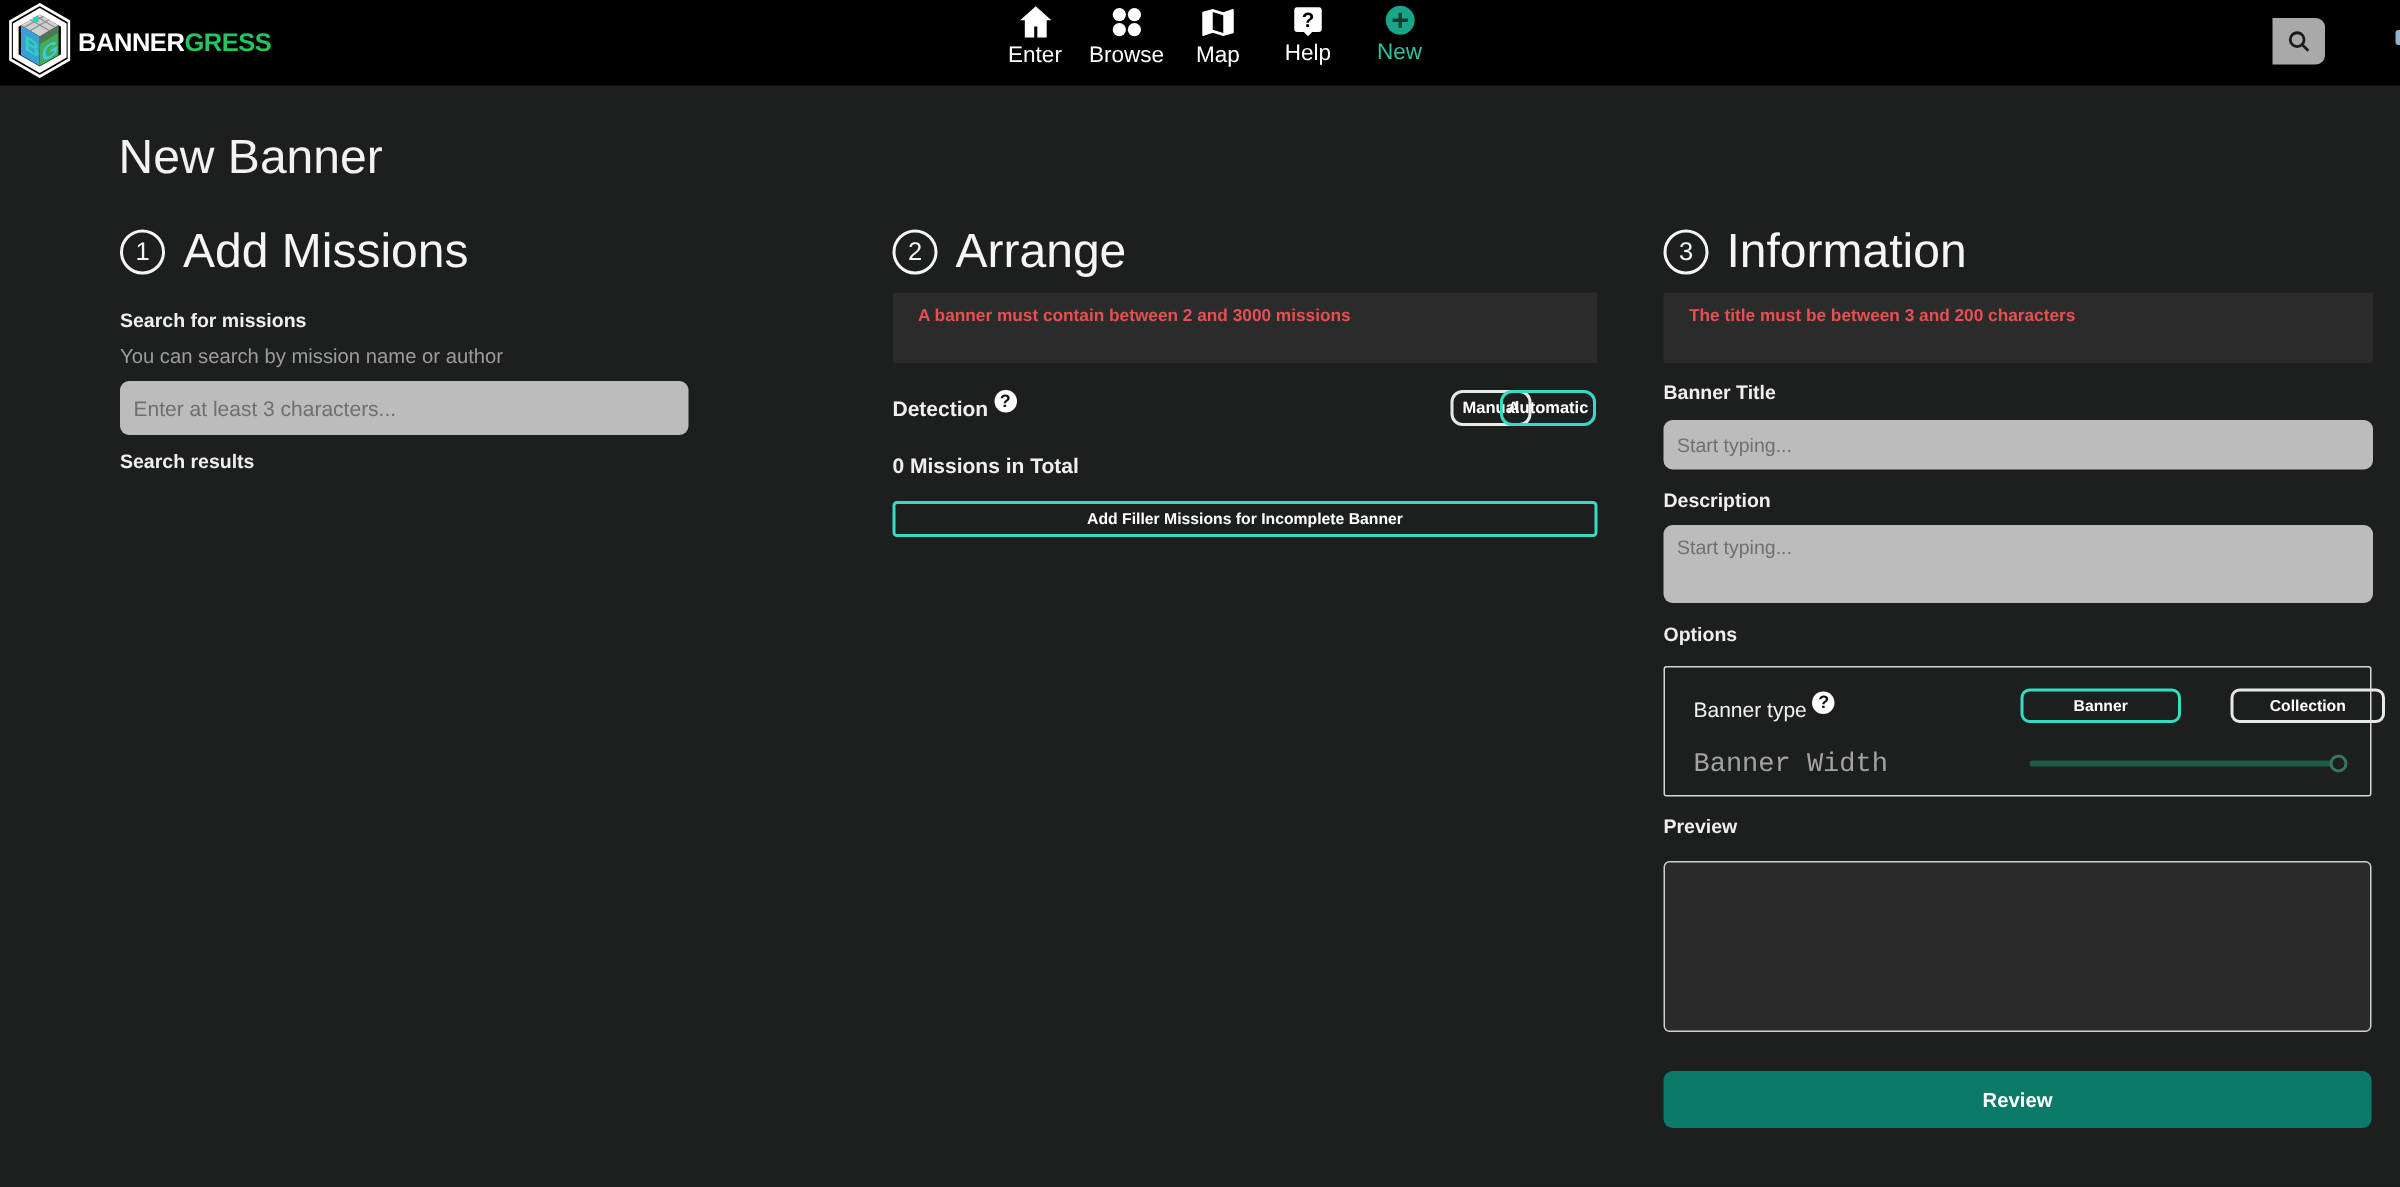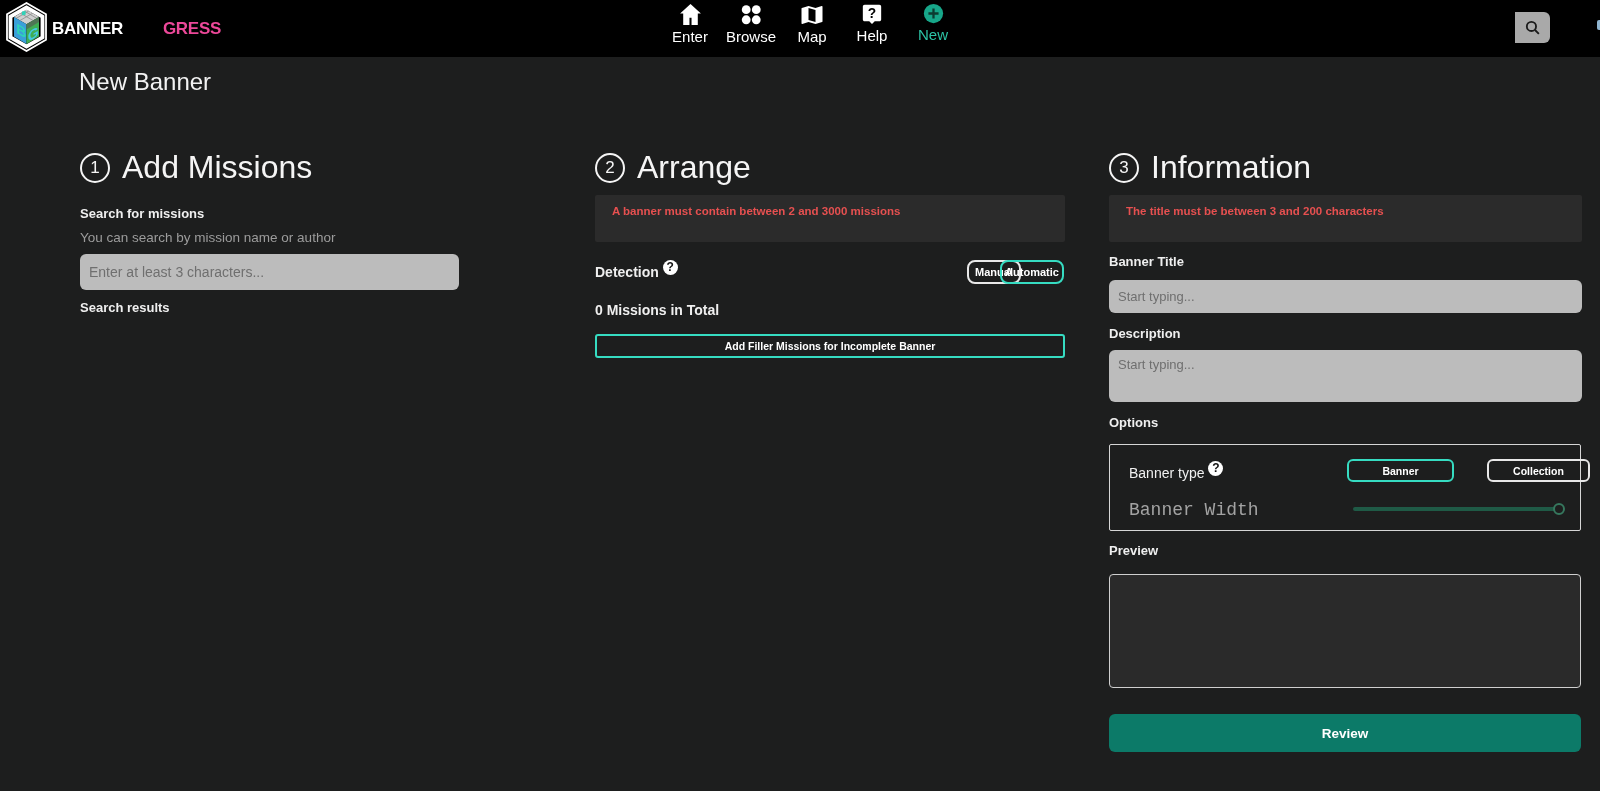--- a/index.html
+++ b/index.html
@@ -3,21 +3,21 @@
 <meta charset="utf-8">
 <style>
 * { margin:0; padding:0; box-sizing:border-box; }
 html,body { width:1600px; height:791px; background:#1d1e1e; font-family:"Liberation Sans", sans-serif; overflow:hidden; }
 body { position:relative; }
 .abs { position:absolute; }
 header { position:absolute; left:0; top:0; width:1600px; height:57px; background:#000; }
 .navitem { position:absolute; top:3px; text-align:center; color:#fff; }
 .navitem .lbl { font-size:15px; margin-top:2px; color:#fff; }
 .navitem svg { display:block; margin:0 auto; }
-h1 { position:absolute; left:79px; top:68px; font-size:24px; font-weight:normal; color:#f2f2f2; }
+h1 { position:absolute; left:79px; top:86px; font-size:32px; font-weight:normal; color:#f2f2f2; }
 .h2 { position:absolute; top:149px; color:#f5f5f5; font-size:32px; font-weight:normal; display:flex; align-items:center; }
 .numcirc { width:30px; height:30px; border:2px solid #f5f5f5; border-radius:50%; font-size:17px; display:flex; align-items:center; justify-content:center; margin-right:12px; flex:0 0 auto; }
 .alert { position:absolute; top:195px; height:47px; background:#2b2b2b; border-radius:2px; display:flex; align-items:center; padding-left:17px; padding-bottom:15px; color:#e65050; font-size:11.5px; font-weight:bold; }
 .lab { position:absolute; font-size:13px; font-weight:bold; color:#efefef; }
 .inp { position:absolute; background:#bcbcbc; border-radius:6px; color:#6f6f6f; font-size:14px; display:flex; align-items:center; padding-left:9px; }
 .btn { border-radius:8px; background:transparent; color:#fff; font-weight:bold; display:flex; align-items:center; justify-content:center; }
 .teal-b { border:2px solid #36dcc2; }
 .white-b { border:2px solid #e8e8e8;margin-left:28px; }
 .qicon { display:inline-block; width:15px; height:15px; background:#fff; border-radius:50%; color:#111; font-size:12px; font-weight:bold; text-align:center; line-height:15px; vertical-align:6px; }
 </style>
@@ -42,21 +42,21 @@
     <polygon points="8,14.9 20.5,22.3 20.5,42 8,34.6" fill="#3a9fd9"></polygon>
     <polygon points="20.5,22.3 33,14.9 33,34.6 20.5,42" fill="#3fae54"></polygon>
     <polygon points="20.5,22.3 33,14.9 33,20 20.5,27.4" fill="#565e56" opacity="0.7"></polygon>
     <g transform="translate(9.4,18.8) skewY(30.6)">
         <text x="0.8" y="11.6" font-size="14" font-weight="bold" fill="#2fd3b8" font-family="Liberation Sans">B</text>
       </g>
     <g transform="translate(21.6,29.6) skewY(-30.6)">
         <text x="0.2" y="10.4" font-size="14" font-weight="bold" fill="#44c8e8" font-family="Liberation Sans">G</text>
       </g>
   </svg>
-  <div class="abs" style="left:52px; top:19px; font-size:17px; font-weight:bold; letter-spacing:-0.3px;"><span style="color:#fff;">BANNER</span><span style="color:#ec4899;padding-left:40px;">GRESS</span></div>
+  <div class="abs" style="left:52px; top:19px; font-size:17px; font-weight:bold; letter-spacing:-0.3px;"><span style="color:#fff;">BANNER</span><span style="color:#22c55e;">GRESS</span></div>
 
   <div class="navitem" style="left:660px; width:60px;">
     <svg width="25" height="23" viewBox="0 0 24 22" fill="#fff">
         <path d="M12 1 L2 10h3v11h6v-7h2v7h6V10h3z"></path>
       </svg>
     <div class="lbl">Enter</div>
   </div>
   <div class="navitem" style="left:721px; width:60px;">
     <svg width="24" height="23" viewBox="0 0 24 24" fill="#fff">
         <circle cx="7" cy="7" r="4.6"></circle>

